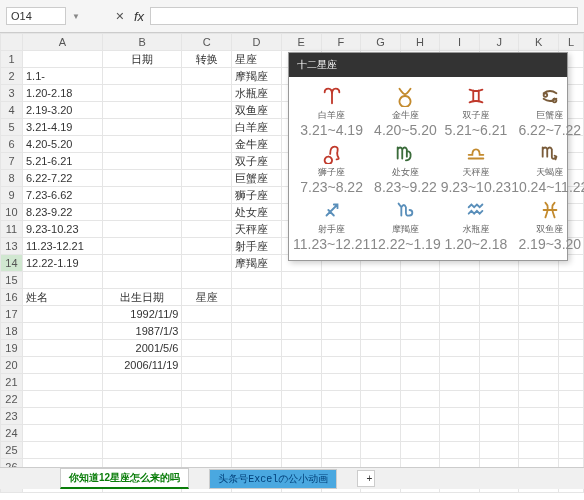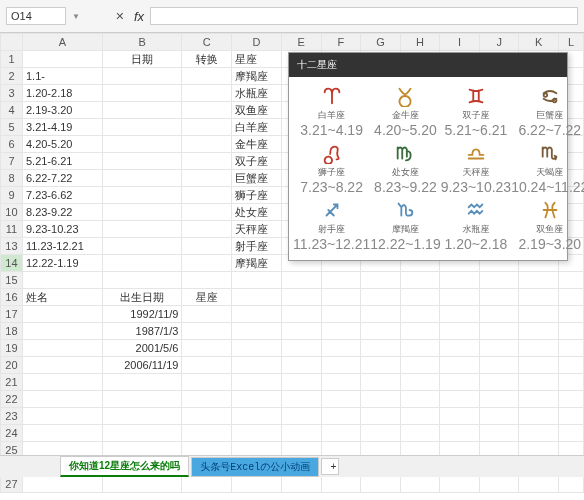--- a/index.html
+++ b/index.html
@@ -18,21 +18,21 @@
 td.al { text-align:left; }
 td.ar { text-align:right; }
 td.ac { text-align:center; }
 .overlay { position:absolute; top:19px; left:288px; width:280px; background:#fff; border:1px solid #999; box-shadow: 2px 2px 6px rgba(0,0,0,.2); z-index:10; }
 .overlay-hdr { background:#333; color:#fff; height:20px; display:flex; align-items:center; padding:12px 8px; font-size:10px; }
 .zodiac-grid { display:grid; grid-template-columns: repeat(4, 1fr); padding: 8px 4px; gap: 4px 0; }
 .zodiac { display:flex; flex-direction:column; align-items:center; font-size:9px; color:#666; cursor:pointer; }
 .zodiac svg { width:24px; height:22px; }
 .zname { margin-top:2px; }
 .zrange { font-size:14px; color:#888; }
-.status-bar { position:absolute; bottom:12px; left:0; right:0; height:22px; background:#f0f0f0; border-top:1px solid #ccc; display:flex; align-items:center; padding-left:60px; gap:2px; }
+.status-bar { position:absolute; bottom:0; left:0; right:0; height:22px; background:#f0f0f0; border-top:1px solid #ccc; display:flex; align-items:center; padding-left:60px; gap:20px; }
 .tab { padding:2px 8px; font-size:10px; border:1px solid #ccc; background:#fff; cursor:pointer;}
 .tab.green { color:#0a7d0a; font-weight:bold; border-bottom:2px solid #0a7d0a; }
 .tab.blue { background:#4aa8e0; color:#00407a;font-family:Liberation Mono, monospace; }
 .tab.plus { width:18px; text-align:center; }
 .handle { position:absolute; top: 204px; left: 556px; font-size:12px; color:#333; }
 </style>
 </head>
 <body>
 
 <div class="name-box-row">

